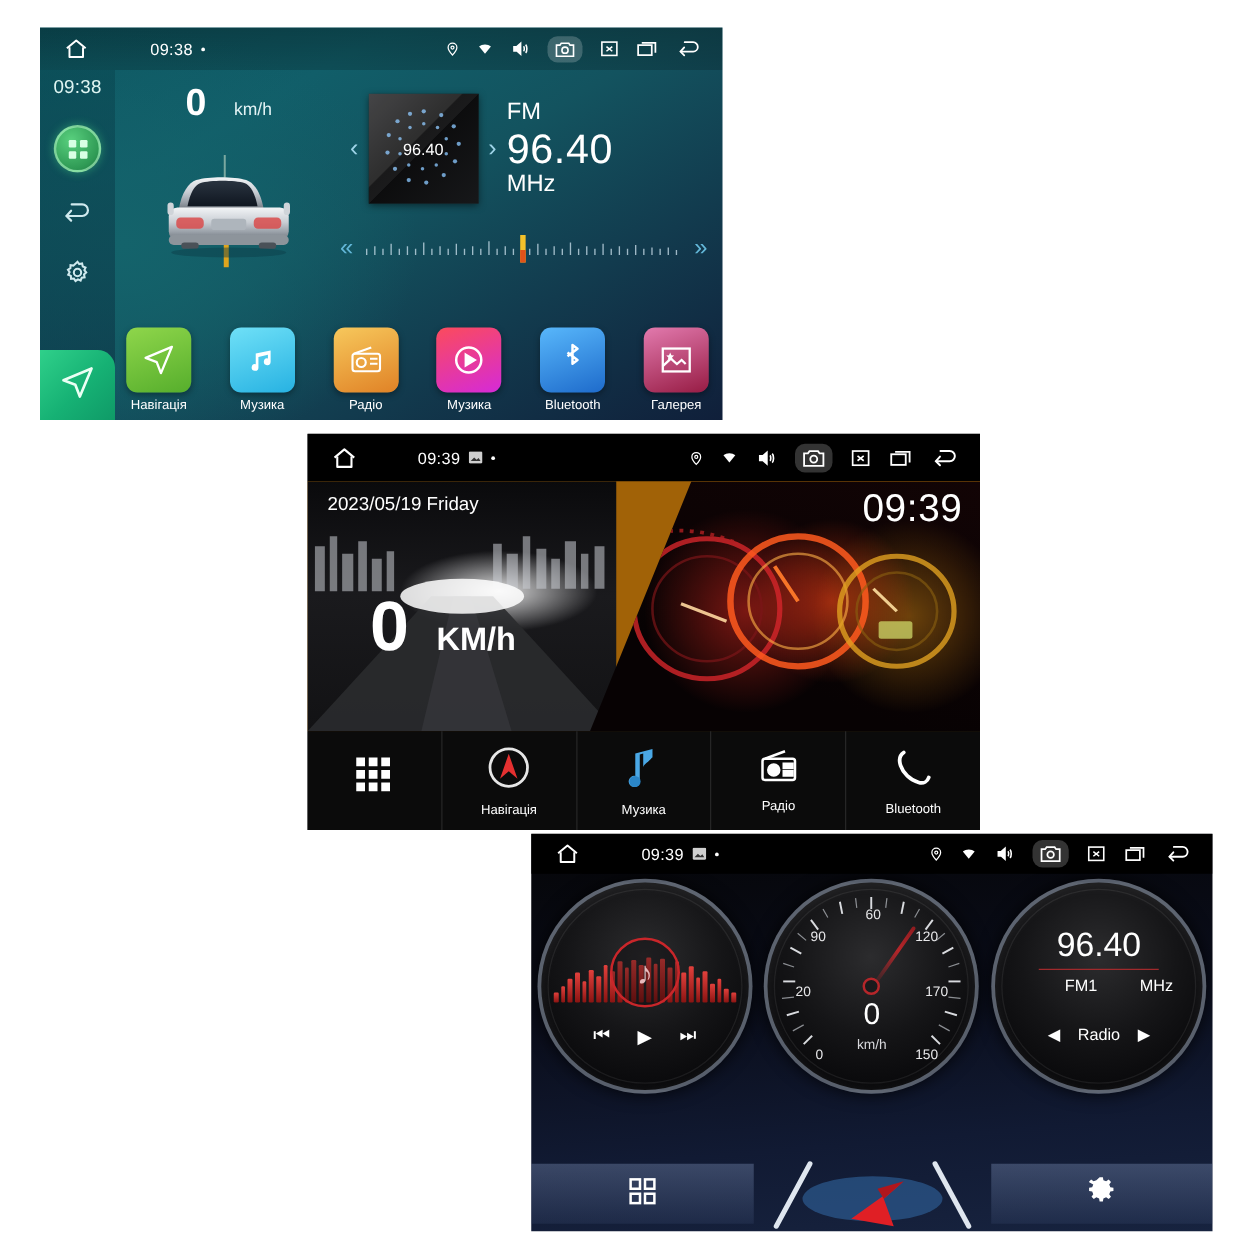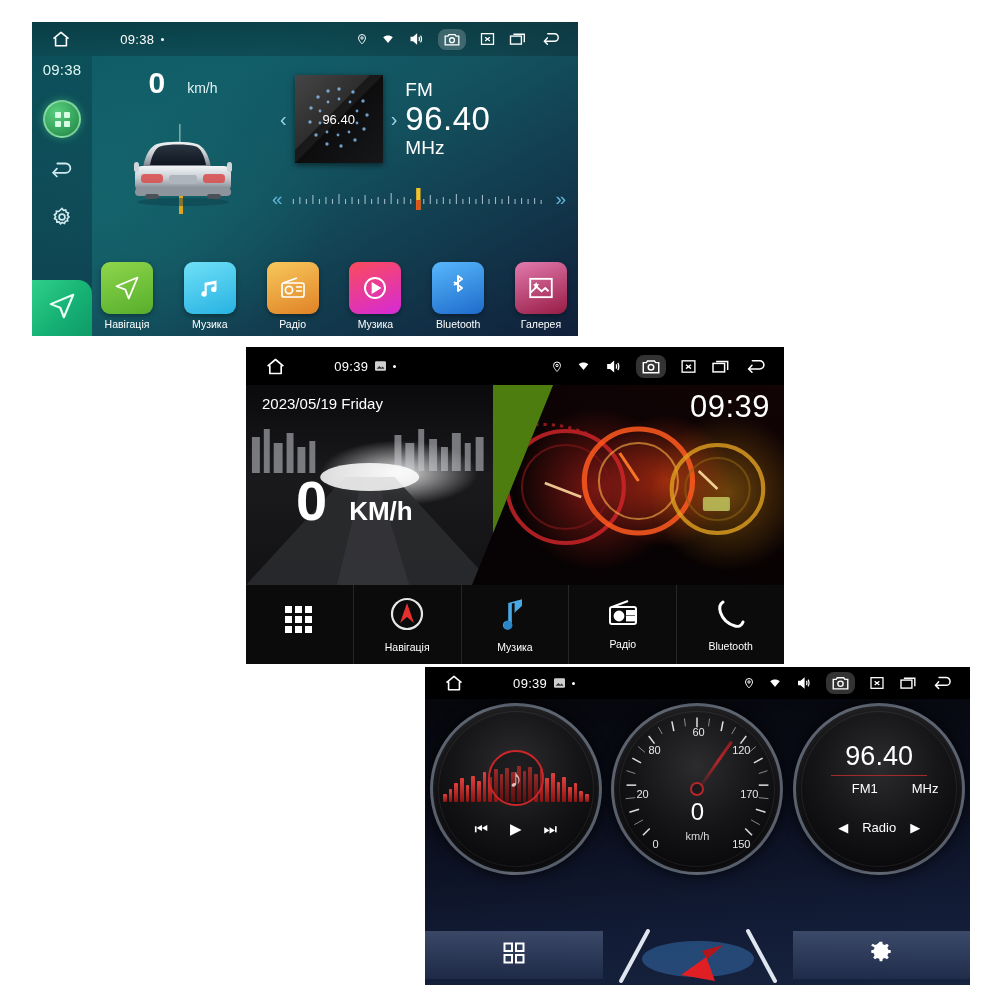--- a/index.html
+++ b/index.html
@@ -102,21 +102,21 @@
   .s1-app-label { color: #fff; font-size: 10.5px; }
 
   
   #screen2 {
     position: absolute; left: 246px; top: 347px; width: 538px; height: 317px;
     background: #000; overflow: hidden;
   }
   #screen2 .statusbar { height: 38px; background: #000; }
   #s2-hero {
     position: absolute; left: 0; top: 38px; width: 100%; height: 200px;
-    background: #4d7c0f; overflow: hidden;
+    background: #a16207; overflow: hidden;
   }
   #s2-hero-left {
     position: absolute; left: 0; top: 0; width: 46%; height: 100%;
     background:
       radial-gradient(ellipse 55% 28% at 62% 44%, rgba(255,255,255,.85) 0%, rgba(255,255,255,0) 58%),
       linear-gradient(180deg, #0a0a0c 0%, #1a1a1d 46%, #121214 100%);
   }
   #s2-hero-right {
     position: absolute; right: 0; top: 0; width: 58%; height: 100%;
     background:
@@ -810,21 +810,21 @@
             <line x1="73" y1="13" x2="74" y2="21"></line>
               <line x1="46" y1="22" x2="50" y2="29"></line>
             <line x1="25" y1="42" x2="32" y2="48"></line>
               <line x1="13" y1="67" x2="22" y2="70"></line>
             <line x1="12" y1="96" x2="22" y2="95"></line>
               <line x1="21" y1="123" x2="30" y2="118"></line>
           </g>
         </svg>
         <span class="sp-tick-label" style="left:38px;bottom:22px">0</span>
         <span class="sp-tick-label" style="left:22px;top:82px">20</span>
-        <span class="sp-tick-label" style="left:34px;top:38px">80</span>
+        <span class="sp-tick-label" style="left:34px;top:38px">90</span>
         <span class="sp-tick-label" style="left:78px;top:20px">60</span>
         <span class="sp-tick-label" style="right:30px;top:38px">120</span>
         <span class="sp-tick-label" style="right:22px;top:82px">170</span>
         <span class="sp-tick-label" style="right:30px;bottom:22px">150</span>
         <div id="g-speed-needle"></div>
         <div id="g-speed-hub"></div>
         <div id="g-speed-value">0</div>
         <div id="g-speed-unit">km/h</div>
       </div>
 

